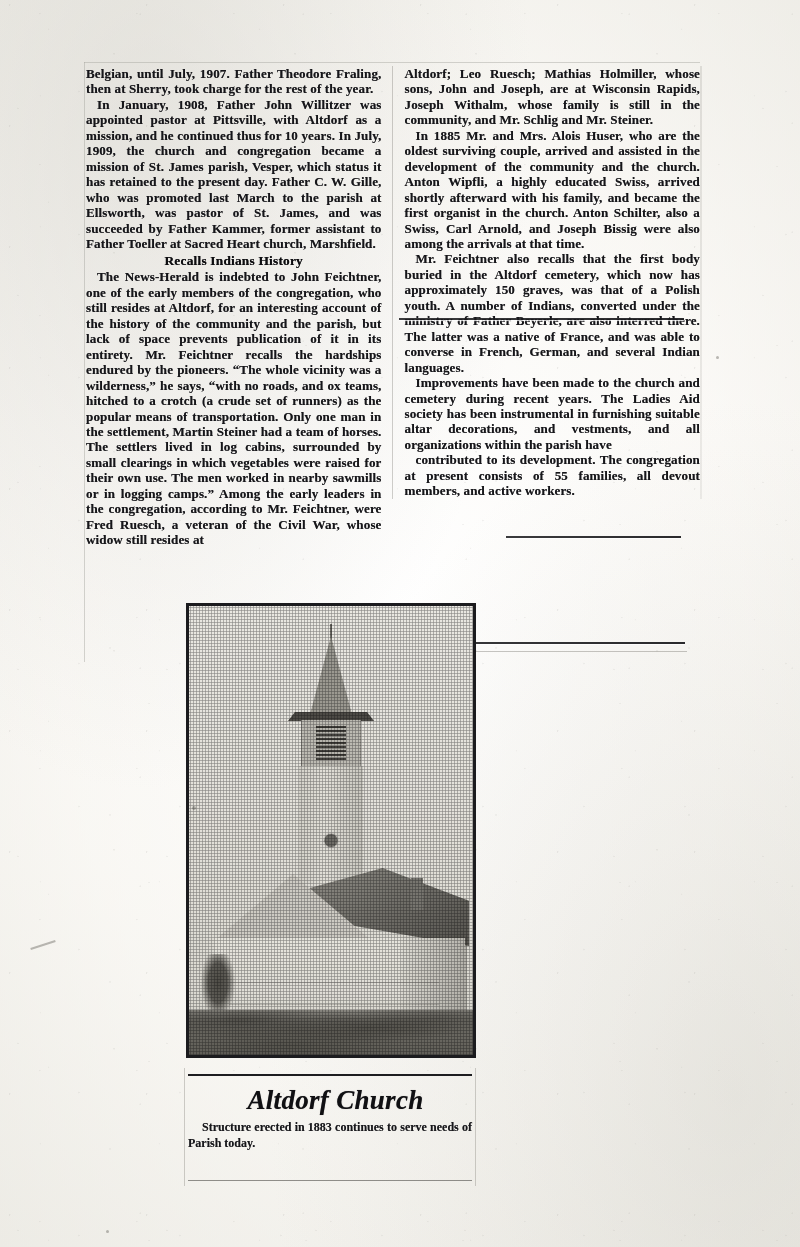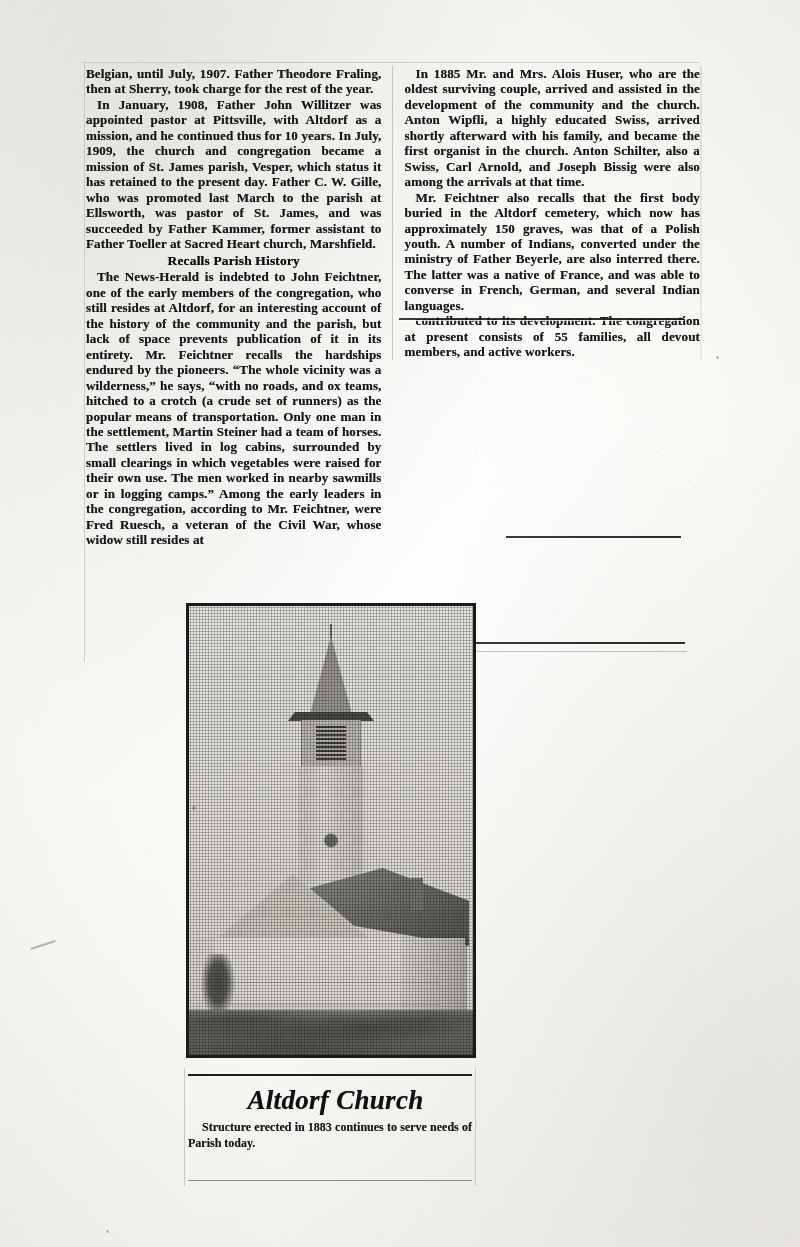--- a/index.html
+++ b/index.html
@@ -272,30 +272,32 @@
   <div class="clip-edge" id="edge-top"></div>
   <div class="clip-edge" id="edge-left"></div>
 
   <div id="clipping">
     <div class="cols">
 
       <div class="col left">
         <p class="body-txt">Belgian, until July, 1907. Father Theodore Fraling, then at Sherry, took charge for the rest of the year.</p>
         <p class="body-txt">In January, 1908, Father John Willitzer was appointed pastor at Pittsville, with Altdorf as a mission, and he continued thus for 10 years. In July, 1909, the church and congregation became a mission of St. James parish, Vesper, which status it has retained to the present day. Father C. W. Gille, who was promoted last March to the parish at Ellsworth, was pastor of St. James, and was succeeded by Father Kammer, former assistant to Father Toeller at Sacred Heart church, Marshfield.</p>
 
-        <h2 class="subhead">Recalls Parish History</h2>
+        <h2 class="subhead">Recalls Indians History</h2>
 
         <p class="body-txt indent">The News-Herald is indebted to John Feichtner, one of the early members of the congregation, who still resides at Altdorf, for an interesting account of the history of the community and the parish, but lack of space prevents publication of it in its entirety. Mr. Feichtner recalls the hardships endured by the pioneers. “The whole vicinity was a wilderness,” he says, “with no roads, and ox teams, hitched to a crotch (a crude set of runners) as the popular means of transportation. Only one man in the settlement, Martin Steiner had a team of horses. The settlers lived in log cabins, surrounded by small clearings in which vegetables were raised for their own use. The men worked in nearby sawmills or in logging camps.” Among the early leaders in the congregation, according to Mr. Feichtner, were Fred Ruesch, a veteran of the Civil War, whose widow still resides at</p>
       </div>
 
       <div class="col right">
+        <p class="body-txt">Altdorf; Leo Ruesch; Mathias Holmiller, whose sons, John and Joseph, are at Wisconsin Rapids, Joseph Withalm, whose family is still in the community, and Mr. Schlig and Mr. Steiner.</p>
 
 
         <p class="body-txt indent">In 1885 Mr. and Mrs. Alois Huser, who are the oldest surviving couple, arrived and assisted in the development of the community and the church. Anton Wipfli, a highly educated Swiss, arrived shortly afterward with his family, and became the first organist in the church. Anton Schilter, also a Swiss, Carl Arnold, and Joseph Bissig were also among the arrivals at that time.</p>
         <p class="body-txt">Mr. Feichtner also recalls that the first body buried in the Altdorf cemetery, which now has approximately 150 graves, was that of a Polish youth. A number of Indians, converted under the ministry of Father Beyerle, are also interred there. The latter was a native of France, and was able to converse in French, German, and several Indian languages.</p>
+        <p class="body-txt">Improvements have been made to the church and cemetery during recent years. The Ladies Aid society has been instrumental in furnishing suitable altar decorations, and vestments, and all organizations within the parish have</p>
         <p class="body-txt">contributed to its development. The congregation at present consists of 55 families, all devout members, and active workers.</p>
 
         <div class="seam s1"></div>
         <div class="seam s2"></div>
         <div class="seam s3"></div>
         <div class="seam-light l1"></div>
         <div class="rightclip-edge"></div>
       </div>
     </div>
   </div>

